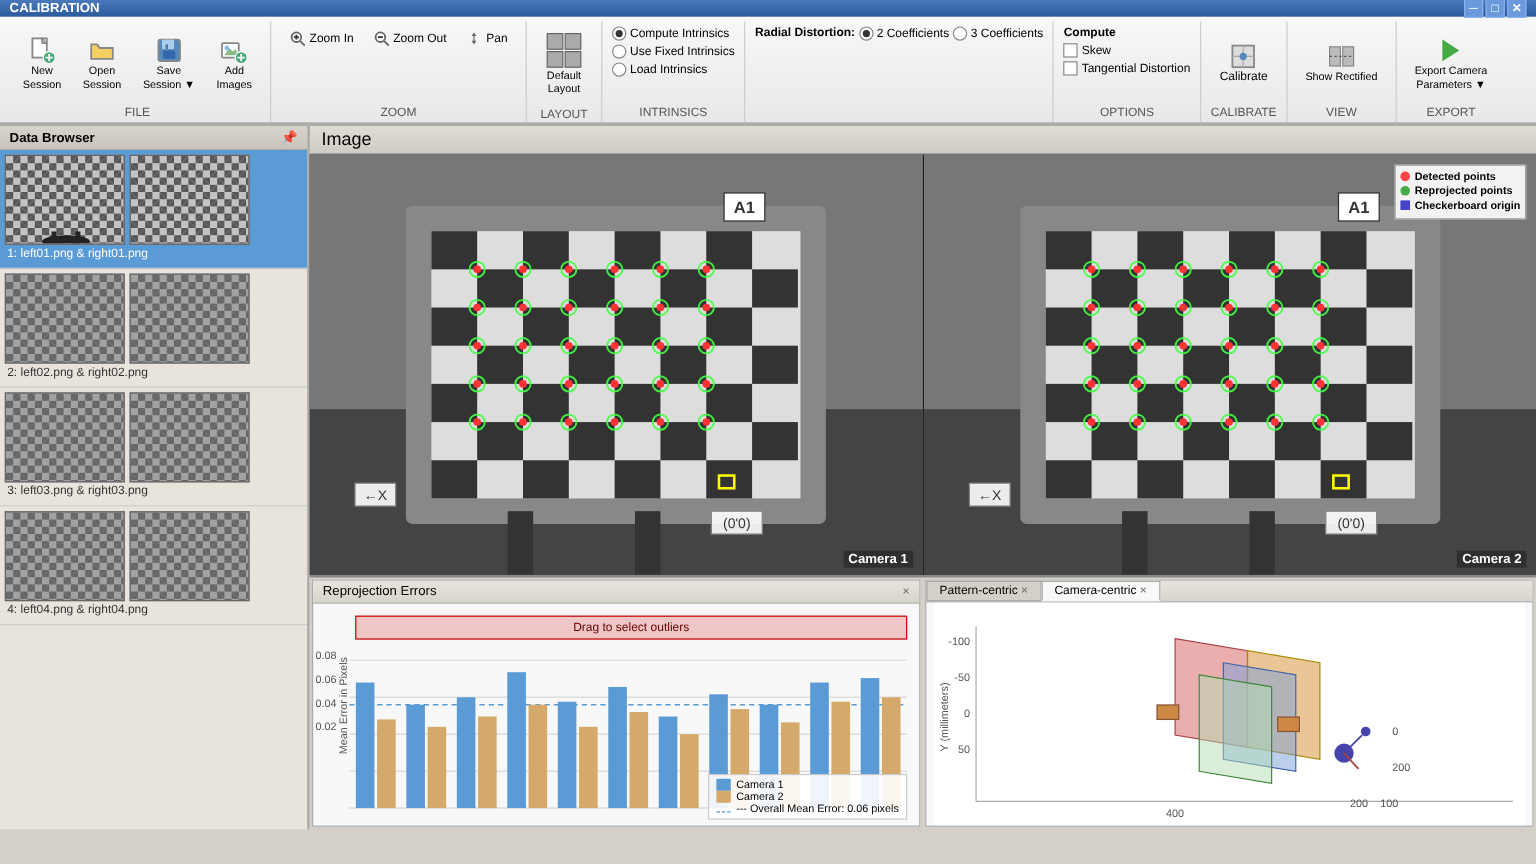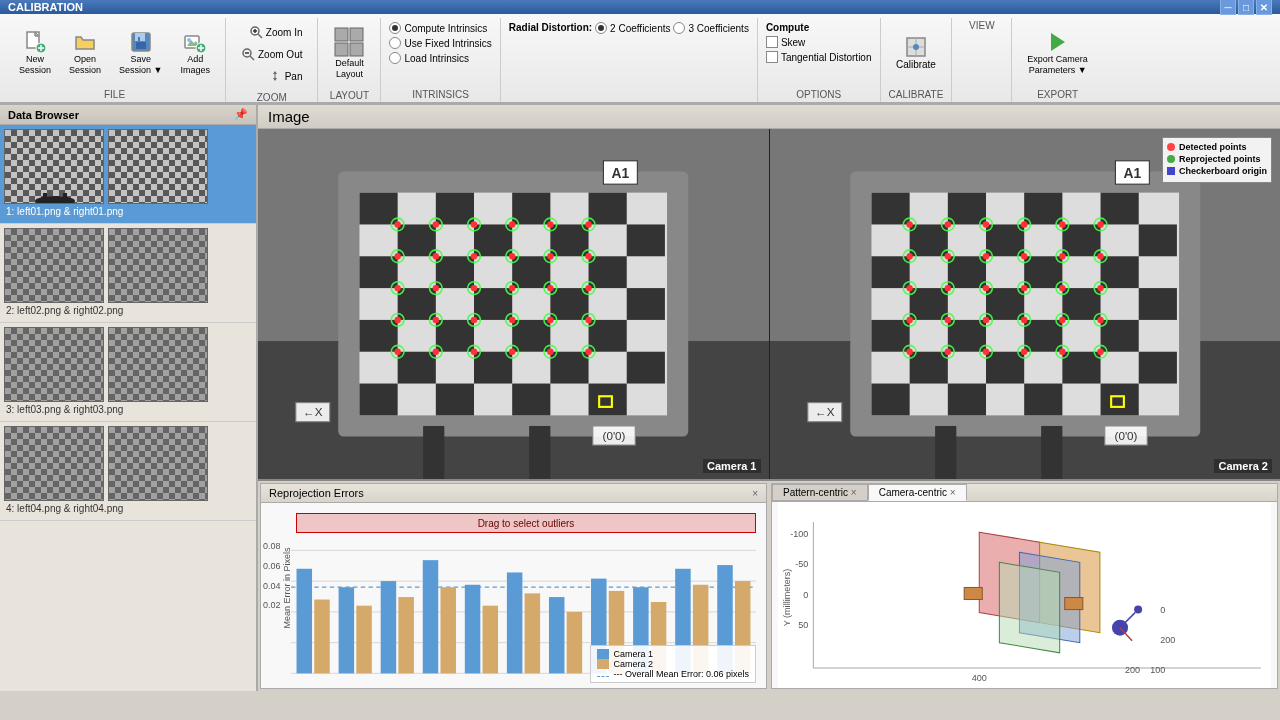--- a/index.html
+++ b/index.html
@@ -408,21 +408,21 @@
             <line x1="18" y1="15" x2="18" y2="21" stroke="white" stroke-width="1.5"></line>
             <line x1="15" y1="18" x2="21" y2="18" stroke="white" stroke-width="1.5"></line>
           </svg>
           <span style="font-size:9px; text-align:center; line-height:1.2">Add<br>Images</span>
         </div>
       </div>
       <div class="ribbon-group-label">FILE</div>
     </div>
 
     <div class="ribbon-group">
-      <div class="ribbon-group-content" style="flex-direction:column; align-items:flex-end; gap:2px;">
+      <div class="ribbon-group-content" style="align-items:flex-start; gap:2px;">
         <div class="ribbon-btn-small">
           <svg width="14" height="14" viewBox="0 0 14 14">
             <circle cx="6" cy="6" r="4" fill="none" stroke="#666" stroke-width="1.5"></circle>
             <line x1="9" y1="9" x2="13" y2="13" stroke="#666" stroke-width="1.5"></line>
             <line x1="4" y1="6" x2="8" y2="6" stroke="#333" stroke-width="1.5"></line>
             <line x1="6" y1="4" x2="6" y2="8" stroke="#333" stroke-width="1.5"></line>
           </svg>
           <span>Zoom In</span>
         </div>
         <div class="ribbon-btn-small">
@@ -519,20 +519,30 @@
             <line x1="3" y1="12" x2="21" y2="12" stroke="#aaa" stroke-width="1"></line>
             <circle cx="12" cy="12" r="3" fill="#5588bb"></circle>
           </svg>
           <span>Calibrate</span>
         </div>
       </div>
       <div class="ribbon-group-label">CALIBRATE</div>
     </div>
 
     <div class="ribbon-group">
+      <div class="ribbon-group-content">
+        <div class="ribbon-btn">
+          <svg class="svg-icon" viewBox="0 0 24 24">
+            <rect x="2" y="4" width="9" height="16" fill="#bbb" stroke="#888" stroke-width="1"></rect>
+            <rect x="13" y="4" width="9" height="16" fill="#bbb" stroke="#888" stroke-width="1"></rect>
+            <line x1="2" y1="12" x2="22" y2="12" stroke="#555" stroke-width="1" stroke-dasharray="2,2"></line>
+          </svg>
+          <span style="font-size:9px; text-align:center; line-height:1.2">Show Rectified</span>
+        </div>
+      </div>
       <div class="ribbon-group-label">VIEW</div>
     </div>
 
     <div class="ribbon-group">
       <div class="ribbon-group-content">
         <div class="ribbon-btn">
           <svg class="svg-icon" viewBox="0 0 24 24">
             <path d="M5 3 L19 12 L5 21 Z" fill="#44aa44"></path>
           </svg>
           <span style="font-size:9px; text-align:center; line-height:1.2">Export Camera<br>Parameters ▼</span>

